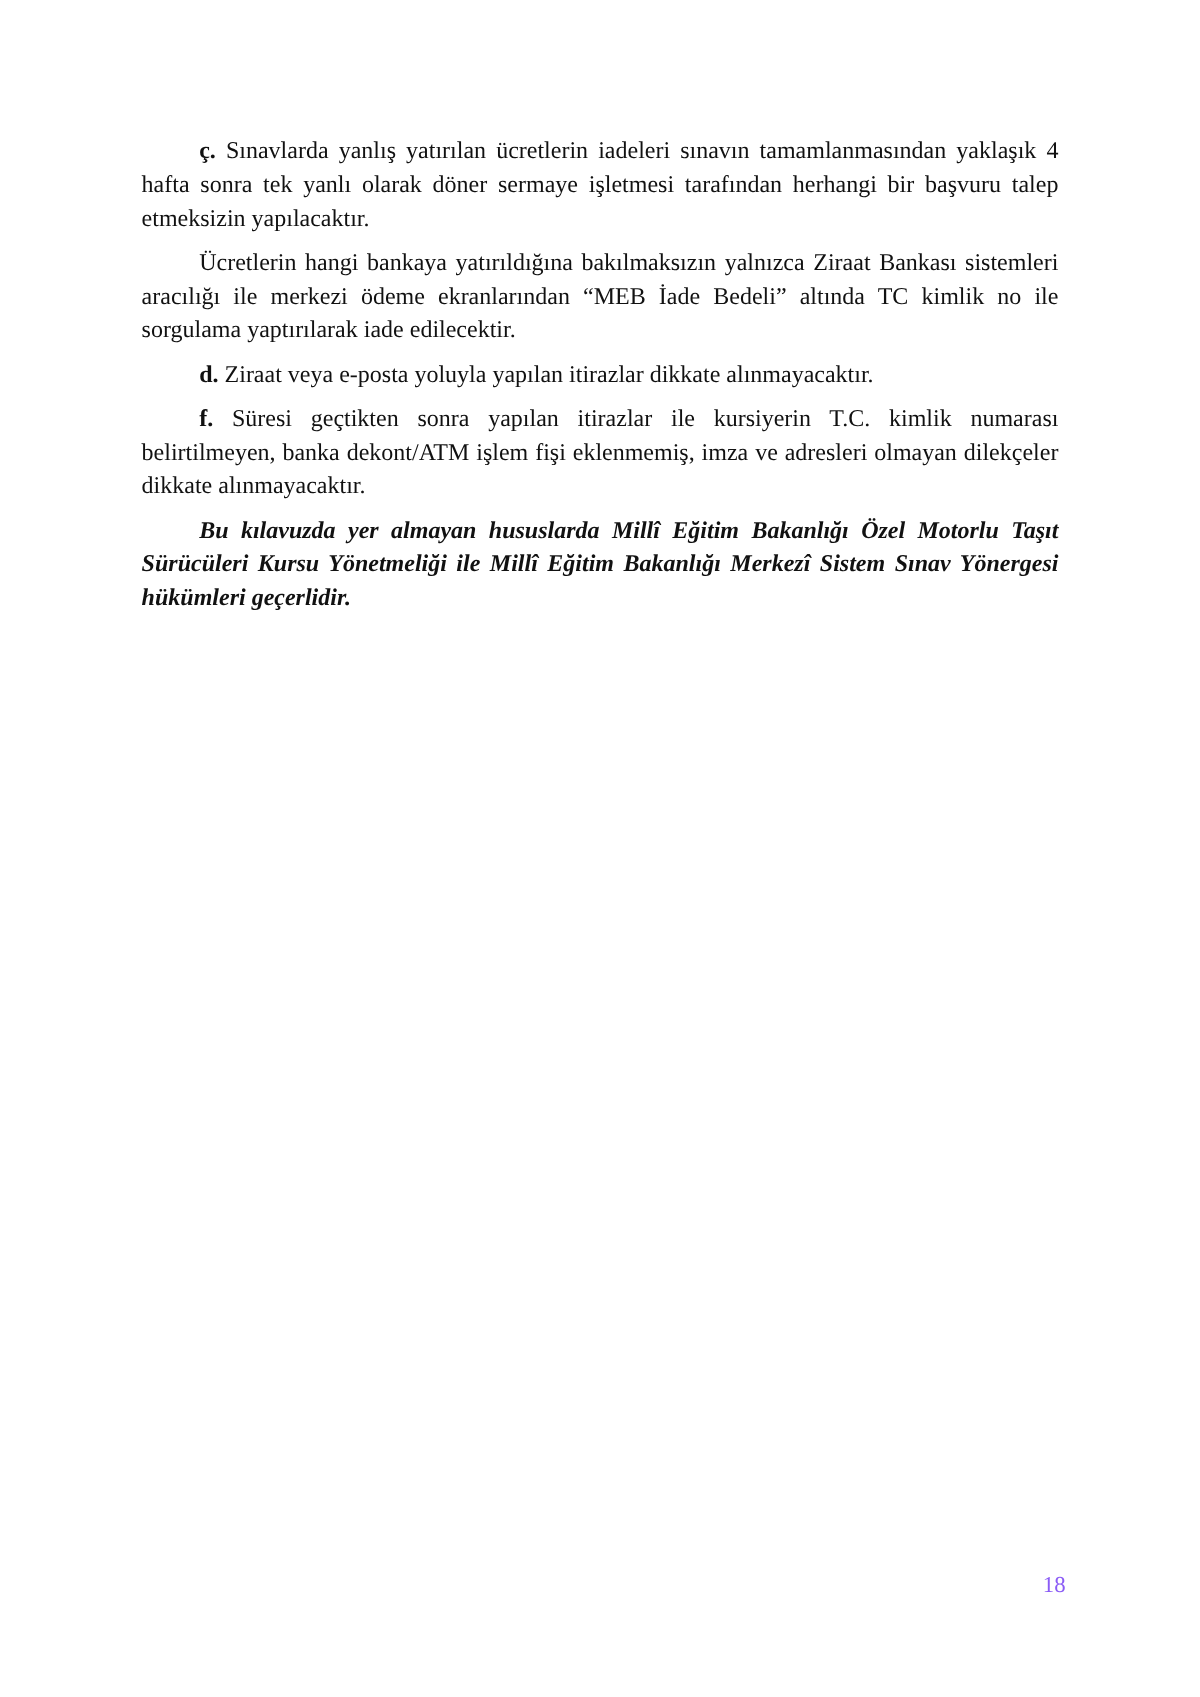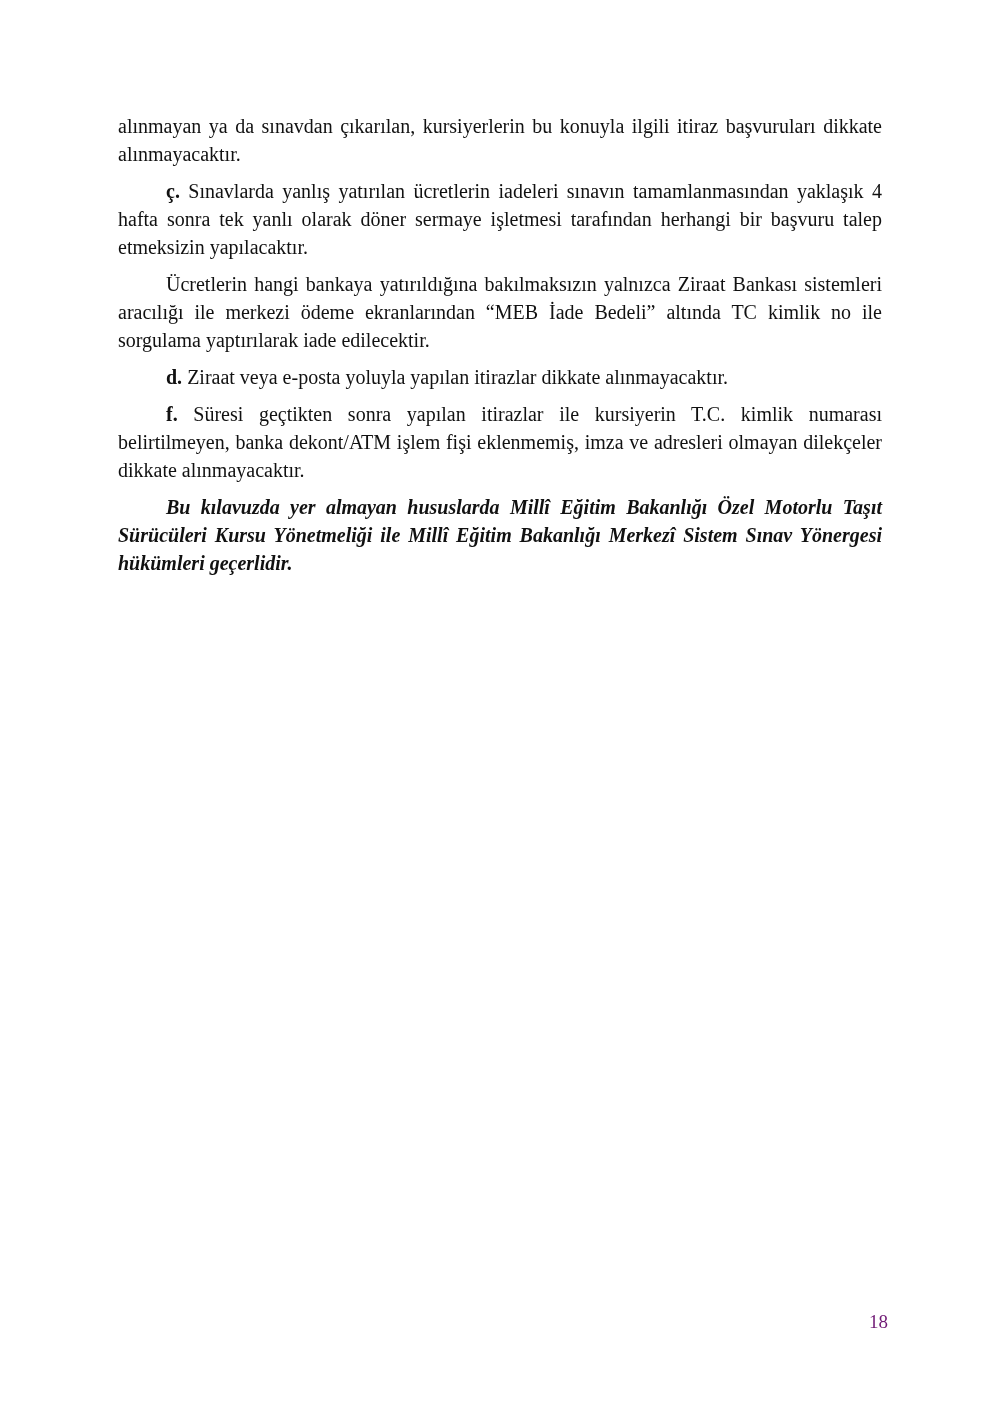--- a/index.html
+++ b/index.html
@@ -39,30 +39,29 @@
   p.para.closing {
     font-weight: bold;
     font-style: italic;
   }
   .page-number {
     position: absolute;
     right: 112px;
     bottom: 78px;
     font-size: 19px;
     font-family: "Liberation Serif", "DejaVu Serif", serif;
-    color: #701a75;
+    color: #8b5cf6;
   }
 </style>
 </head>
 <body>
 
 <div class="page">
   <div class="content">
 
-    <p class="para"><span>alınmayan ya da sınavdan çıkarılan, kursiyerlerin bu konuyla ilgili itiraz başvuruları dikkate alınmayacaktır.</span></p>
 
     <p class="para indent"><b class="lead">ç.</b><span> Sınavlarda yanlış yatırılan ücretlerin iadeleri sınavın tamamlanmasından yaklaşık 4 hafta sonra tek yanlı olarak döner sermaye işletmesi tarafından herhangi bir başvuru talep etmeksizin yapılacaktır.</span></p>
 
     <p class="para indent"><span>Ücretlerin hangi bankaya yatırıldığına bakılmaksızın yalnızca Ziraat Bankası sistemleri aracılığı ile merkezi ödeme ekranlarından “MEB İade Bedeli” altında TC kimlik no ile sorgulama yaptırılarak iade edilecektir.</span></p>
 
 
     <p class="para indent"><b class="lead">d.</b><span> Ziraat veya e-posta yoluyla yapılan itirazlar dikkate alınmayacaktır.</span></p>
 
 
     <p class="para indent"><b class="lead">f.</b><span> Süresi geçtikten sonra yapılan itirazlar ile kursiyerin T.C. kimlik numarası belirtilmeyen, banka dekont/ATM işlem fişi eklenmemiş, imza ve adresleri olmayan dilekçeler dikkate alınmayacaktır.</span></p>

